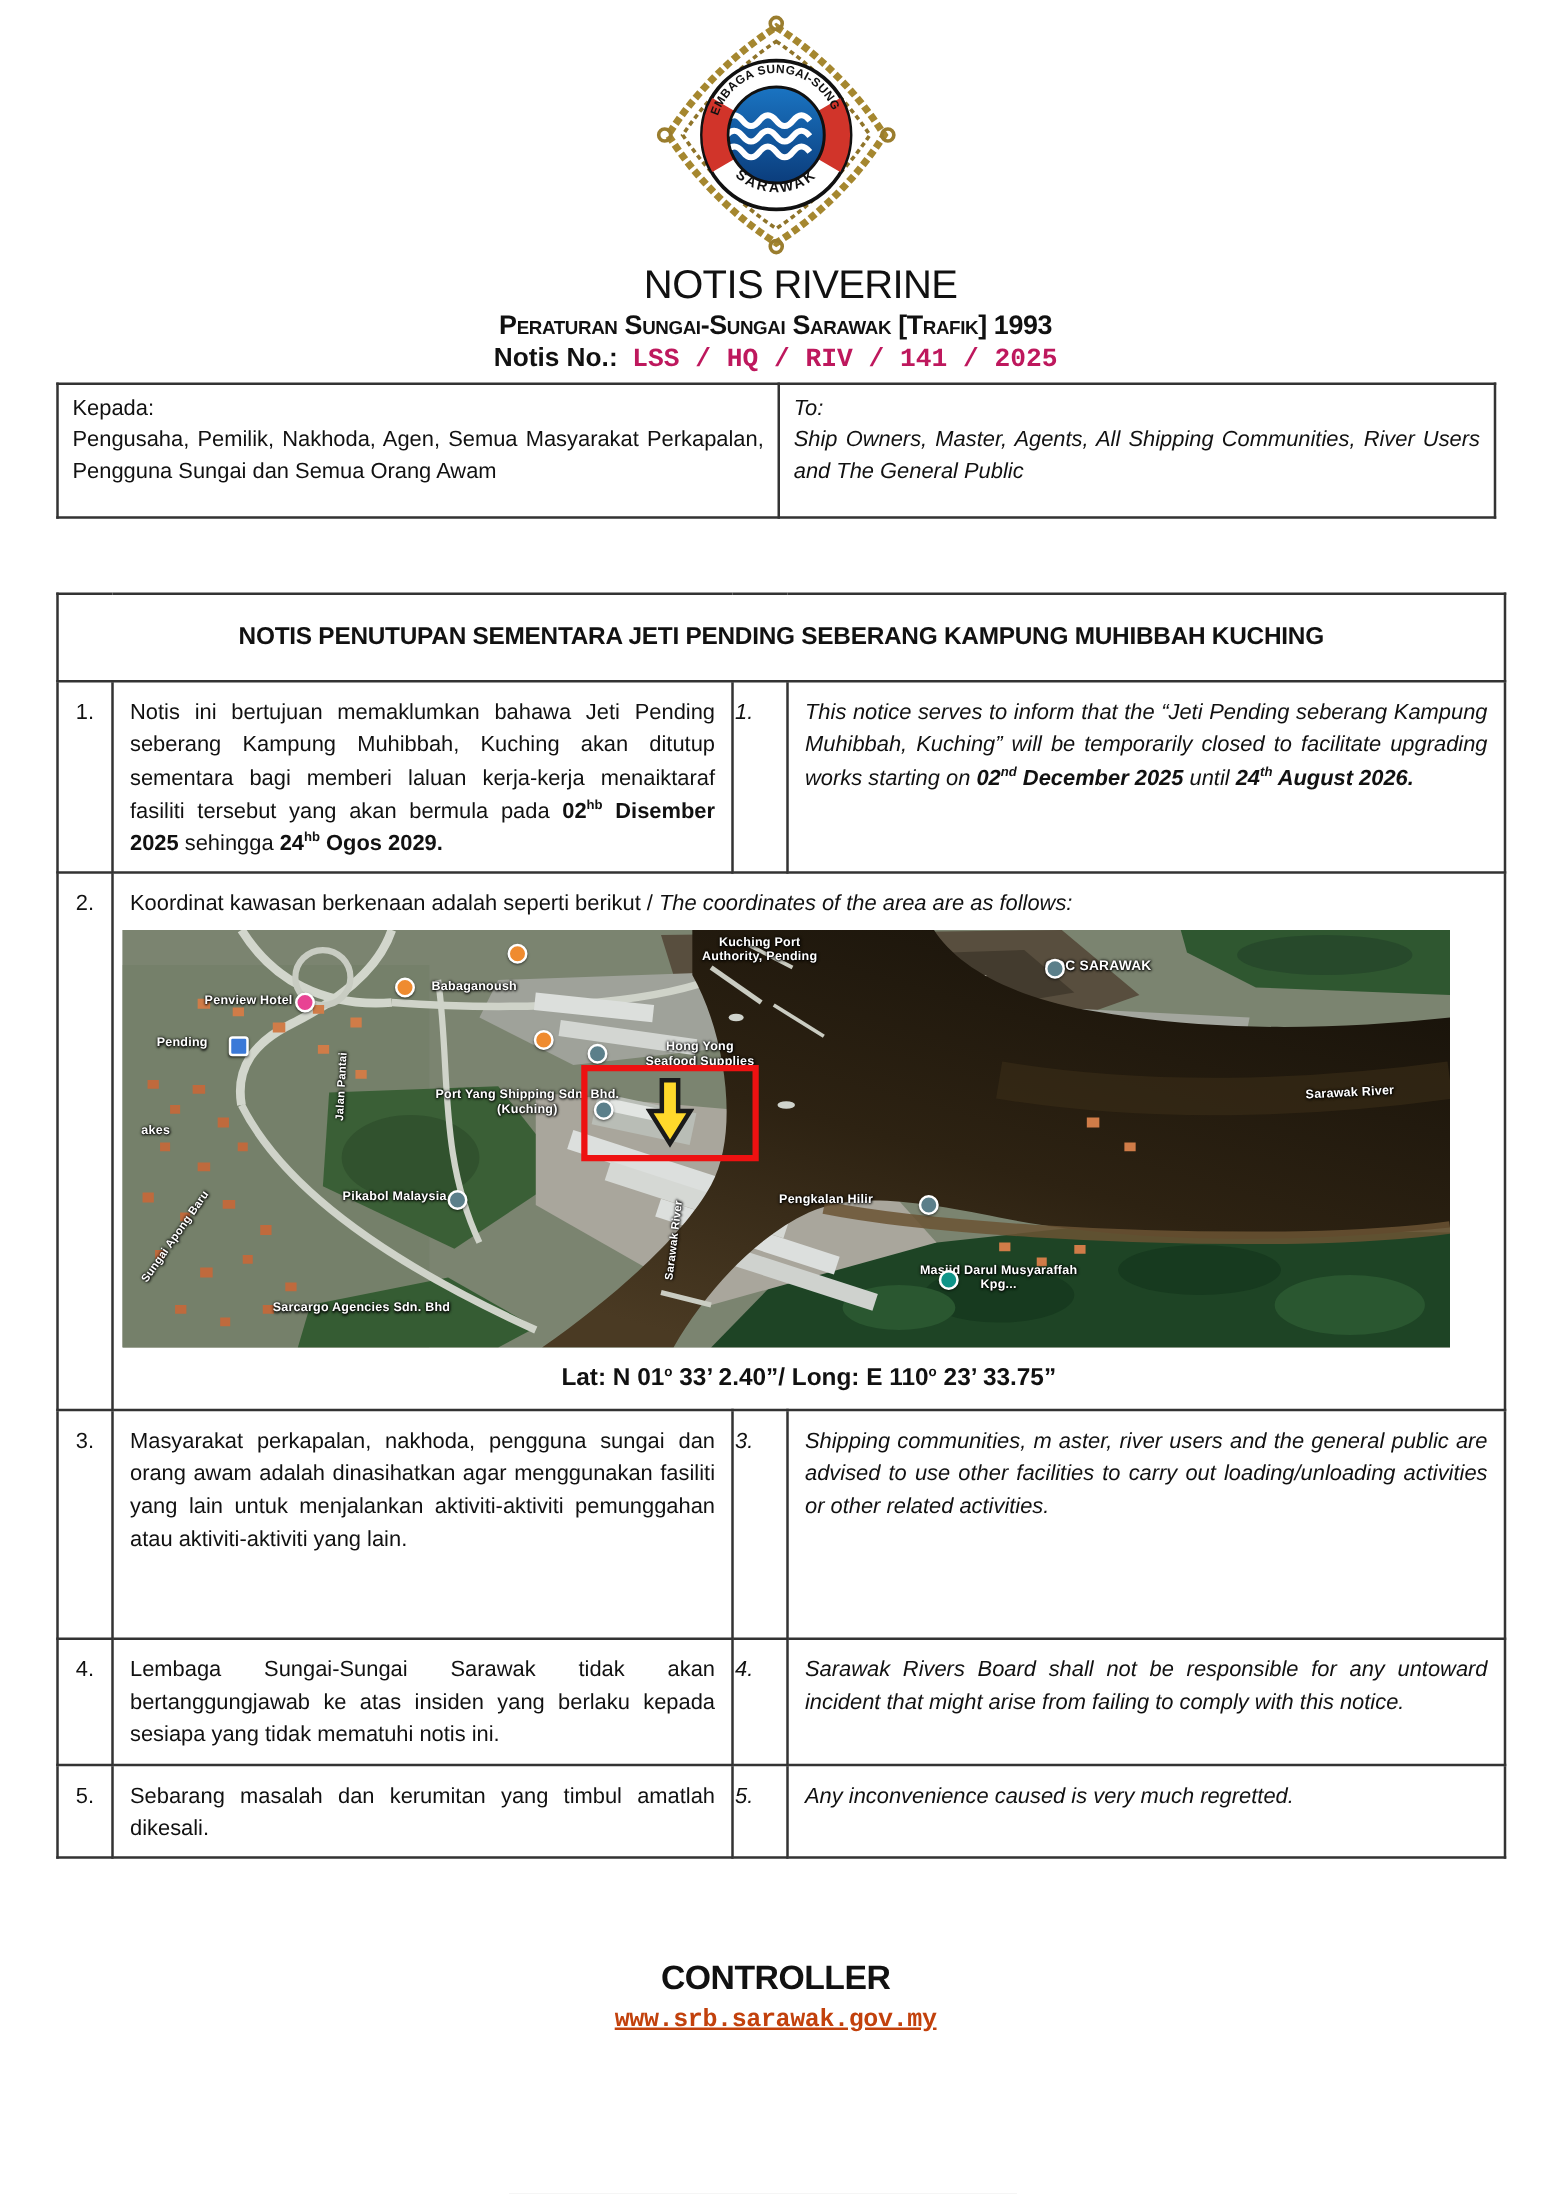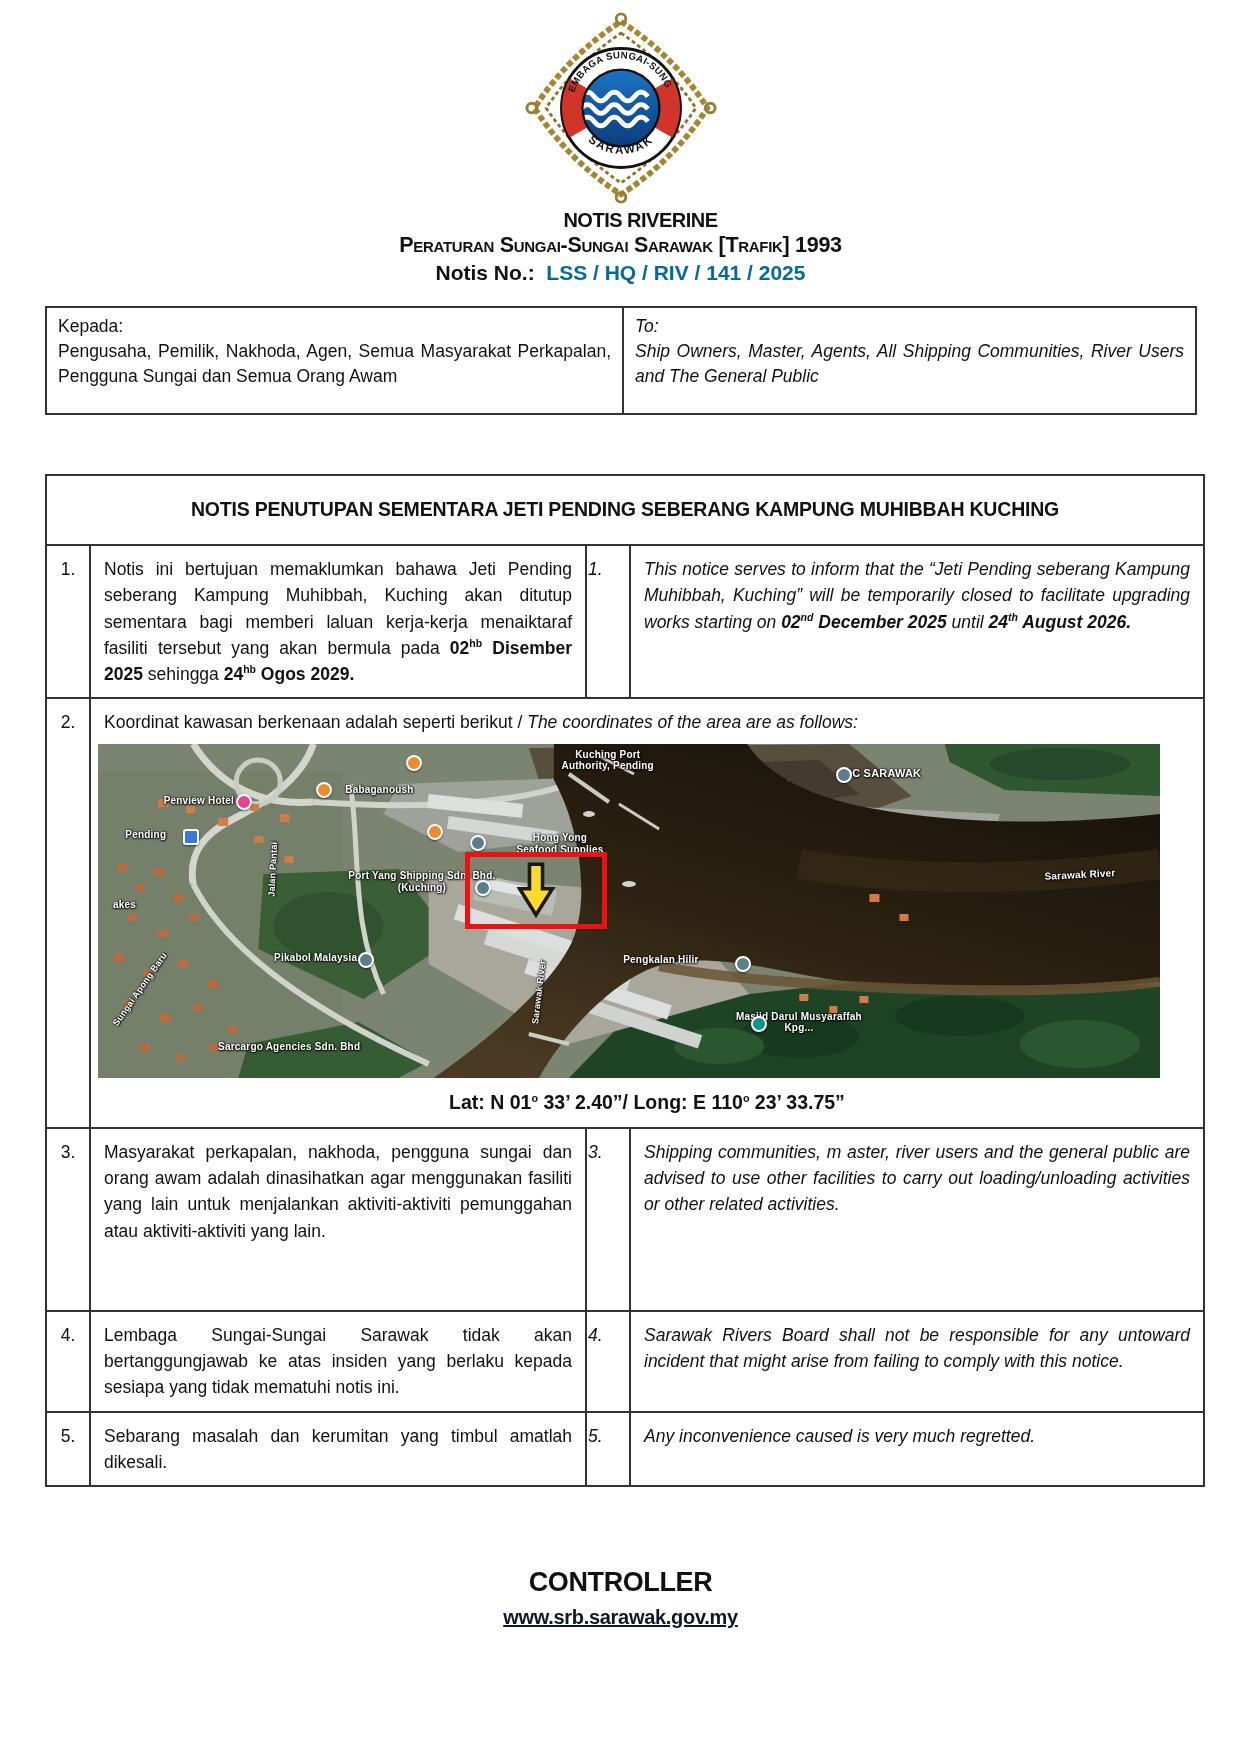--- a/index.html
+++ b/index.html
@@ -4,24 +4,24 @@
 <style>
   html,body{margin:0;padding:0;background:#e8e8e8;}
   .page{position:relative;width:1241px;height:1755px;background:#fff;margin:0 auto;
         font-family:"Liberation Sans",sans-serif;color:#111;overflow:hidden;}
 
   
   .logo{position:absolute;top:12px;left:50%;transform:translateX(-50%);width:192px;height:192px;}
 
   
   .header{position:absolute;top:208px;left:0;width:100%;text-align:center;line-height:1.22;}
-  .h-title{font-size:20px;font-weight:bold;letter-spacing:-0.5px;padding-left:40px;}
+  .h-title{font-size:32px;font-weight:normal;letter-spacing:-0.5px;padding-left:40px;}
   .h-reg{font-size:21.5px;font-weight:bold;font-variant:small-caps;letter-spacing:-0.3px;}
   .h-no{font-size:21px;font-weight:bold;margin-top:1px;}
-  .h-no .blue{color:#0369a1;}
+  .h-no .blue{color:#be185d;font-family:Liberation Mono, monospace;}
 
   
   table{border-collapse:collapse;table-layout:fixed;}
   .addr-table{position:absolute;top:306px;left:45px;width:1152px;}
   .addr-table td{border:2px solid #333;vertical-align:top;padding:6px 11px 24px 11px;
                  font-size:17.5px;line-height:1.42;}
   .addr-my{width:553px;text-align:justify;}
   .addr-en{font-style:italic;text-align:justify;}
 
   .main-table{position:absolute;top:474px;left:45px;width:1160px;}
@@ -54,21 +54,21 @@
               border:5px solid #EE1111;}
   .alert-rect svg{position:absolute;left:50%;top:6%;transform:translateX(-50%);height:88%;}
   .coords{margin-top:10px;text-align:center;font-weight:bold;font-size:19.5px;}
   .coords .sup{font-size:55%;}
 
   
   .footer{position:absolute;top:1565px;left:0;width:100%;text-align:center;line-height:1.3;}
   .f1{font-size:27px;font-weight:bold;letter-spacing:-0.4px;}
   .f2{font-size:20px;letter-spacing:-0.3px;margin-top:2px;}
   .f3{margin-top:4px;}
-  .f3 a{font-size:20px;font-weight:bold;color:#0f172a;text-decoration:underline;letter-spacing:-0.3px;}
+  .f3 a{font-size:20px;font-weight:bold;color:#c2410c;text-decoration:underline;letter-spacing:-0.3px;font-family:Liberation Mono, monospace;}
 </style>
 </head>
 <body>
 
 <div class="page">
 
   <svg class="logo" viewBox="0 0 200 200">
     <defs>
       <linearGradient id="blueg" x1="0" y1="0" x2="0" y2="1">
         <stop offset="0" stop-color="#1a74c2"></stop>

